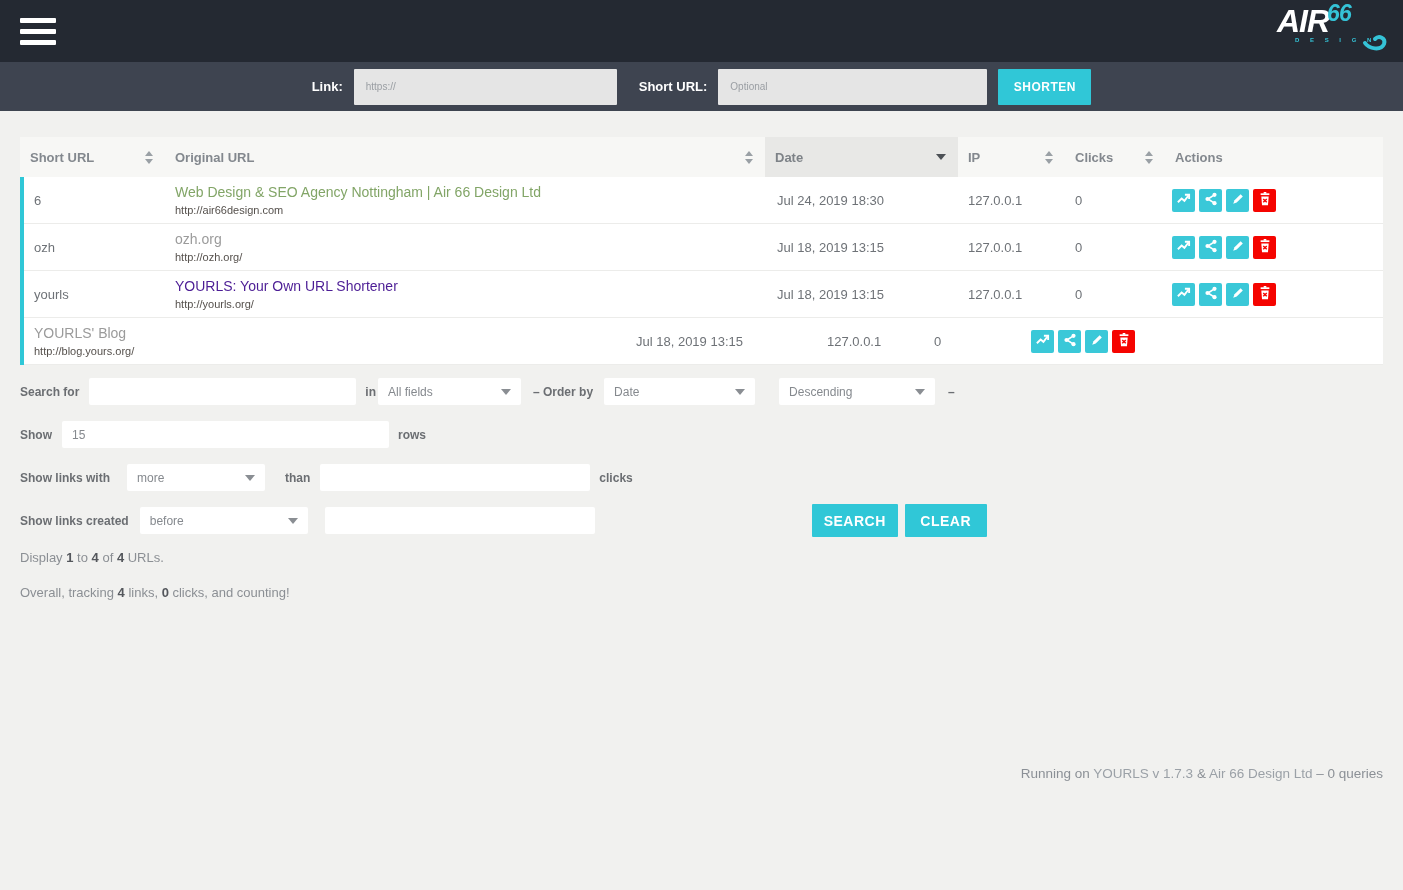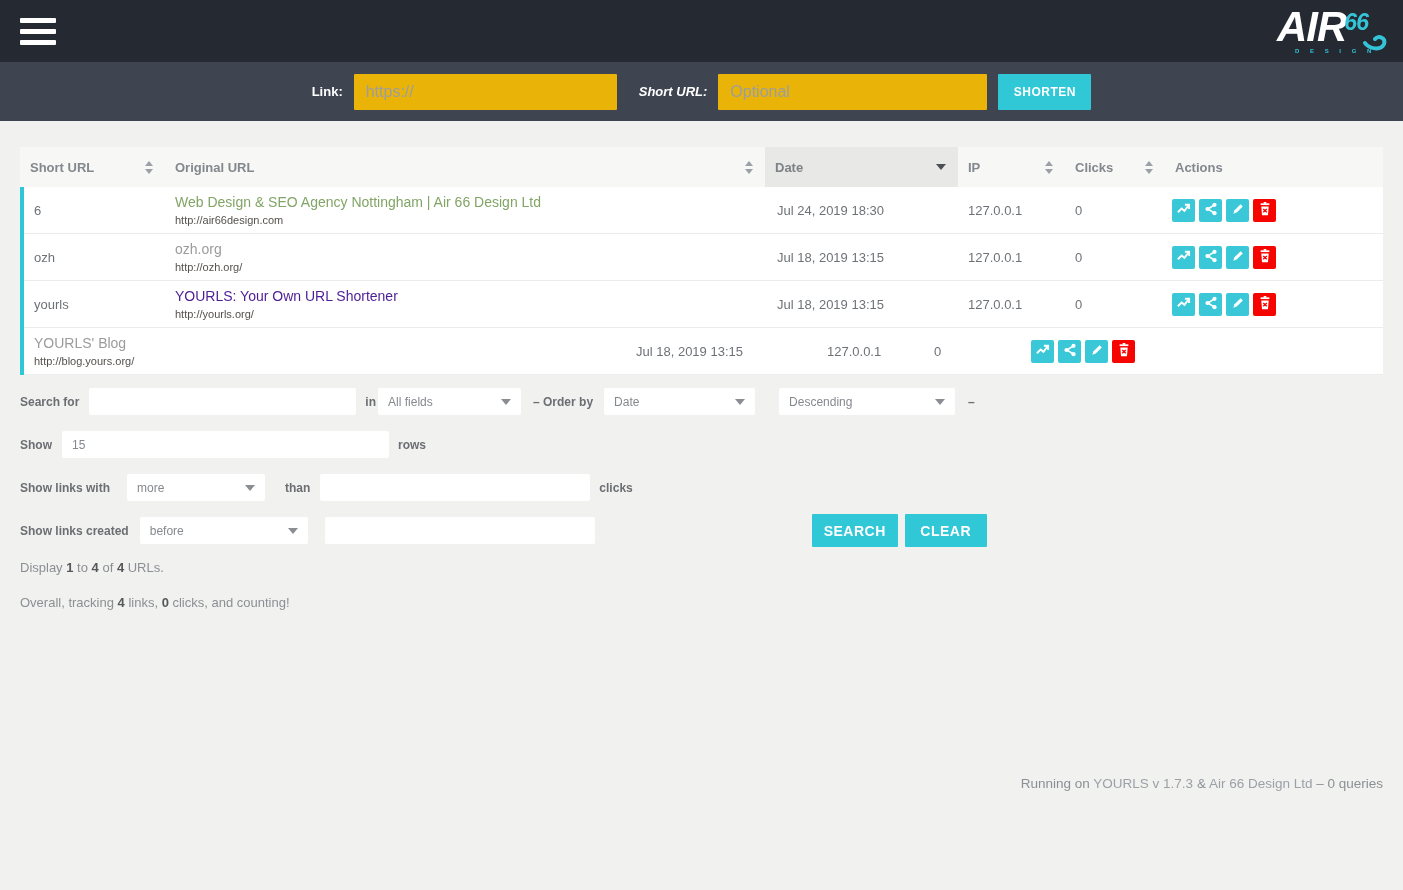--- a/index.html
+++ b/index.html
@@ -5,30 +5,30 @@
   * { margin:0; padding:0; box-sizing:border-box; }
   html,body { width:1403px; height:890px; }
   body { font-family:"Liberation Sans", sans-serif; background:#f1f1ef; overflow:hidden; }
 
   
   .topbar { height:62px; background:#242932; position:relative; display:flex; align-items:center; }
   .hamburger { margin-left:20px; width:36px; height:27px; display:flex; flex-direction:column; justify-content:space-between; cursor:pointer; }
   .hamburger span { display:block; height:5px; background:#fff; border-radius:1px; }
   .logo { position:absolute; right:16px; top:3px; width:110px; height:56px; }
   .logo-row { position:relative; white-space:nowrap; }
-  .logo-air { font-style:italic; font-weight:bold; color:#fff; font-size:42px; letter-spacing:-1px; }
+  .logo-air { font-style:italic; font-weight:bold; color:#fff; font-size:32px; letter-spacing:-1px; }
   .logo-66 { font-style:italic; font-weight:bold; color:#35c3d7; font-size:23px; position:relative; top:-11px; left:-2px; letter-spacing:-1px; }
   .logo-swoosh { position:absolute; right:-4px; top:24px; }
   .logo-design { font-size:6px; color:#35c3d7; letter-spacing:4.5px; font-weight:bold; margin-left:18px; margin-top:-3px; }
 
   
-  .navbar2 { height:59px; background:#3e4450; display:flex; align-items:center; justify-content:center; }
+  .navbar2 { height:49px; background:#3e4450; display:flex; align-items:center; justify-content:center; }
   .nav-label { color:#fff; font-weight:bold; font-size:13px; margin-right:11px; }
-  .nav-label.second { margin-left:22px;font-style:italic; }
-  .nav-input { height:36px; border:none; background:#eab308; font-size:16px; color:#555; padding:0 12px; outline:none; border-radius:1px; }
+  .nav-label.second { margin-left:22px; }
+  .nav-input { height:36px; border:none; background:#e5e5e5; font-size:10px; color:#555; padding:0 12px; outline:none; border-radius:1px; }
   .nav-input.link { width:263px; }
   .nav-input.shorturl { width:269px; }
   .nav-input::placeholder { color:#9a9ea3; }
   .shorten-btn { margin-left:11px; width:93px; height:36px; background:#30c7d7; border:none; color:#fff; font-weight:bold; font-size:12px; letter-spacing:.5px; cursor:pointer; border-radius:1px; font-family:inherit; }
 
   
   .content { padding:0 20px; }
   .table { margin-top:26px; }
   .thead { display:flex; background:#f7f7f5; height:40px; font-size:13px; font-weight:bold; color:#83888e; }
   .th { display:flex; align-items:center; padding:0 12px 0 10px; cursor:pointer; }
@@ -63,21 +63,21 @@
   .frow { display:flex; align-items:center; height:27px; margin-bottom:16px; }
   .flabel { font-weight:bold; }
   .finput, .fselect { height:27px; background:#fff; border:none; outline:none; font-size:12px; color:#85898e; padding:0 10px; border-radius:2px; font-family:inherit; }
   .fselect { display:flex; align-items:center; cursor:pointer; }
   .fselect .selarrow { margin-left:auto; width:0; height:0; border-left:5px solid transparent; border-right:5px solid transparent; border-top:6px solid #8a8e93; }
   .search-input { width:267px; margin-left:10px; }
   .in-lbl { margin-left:9px; }
   .sel-fields { width:143px; margin-left:2px; }
   .orderby-lbl { margin-left:12px; }
   .sel-orderby { width:151px; margin-left:11px; }
-  .sel-orderdir { width:176px; margin-left:24px; }
+  .sel-orderdir { width:156px; margin-left:24px; }
   .dash-lbl { margin-left:13px; font-weight:bold; }
   .show-input { width:327px; margin-left:10px; }
   .rows-lbl { margin-left:9px; }
   .sel-more { width:138px; margin-left:17px; }
   .than-lbl { margin-left:20px; }
   .clicks-input { width:270px; margin-left:10px; }
   .clicks-lbl { margin-left:9px; }
   .sel-before { width:168px; margin-left:11px; }
   .created-input { width:270px; margin-left:17px; }
   .fbtn { height:33px; background:#30c7d7; border:none; color:#fff; font-weight:bold; font-size:14px; letter-spacing:.5px; cursor:pointer; border-radius:1px; font-family:inherit; }

